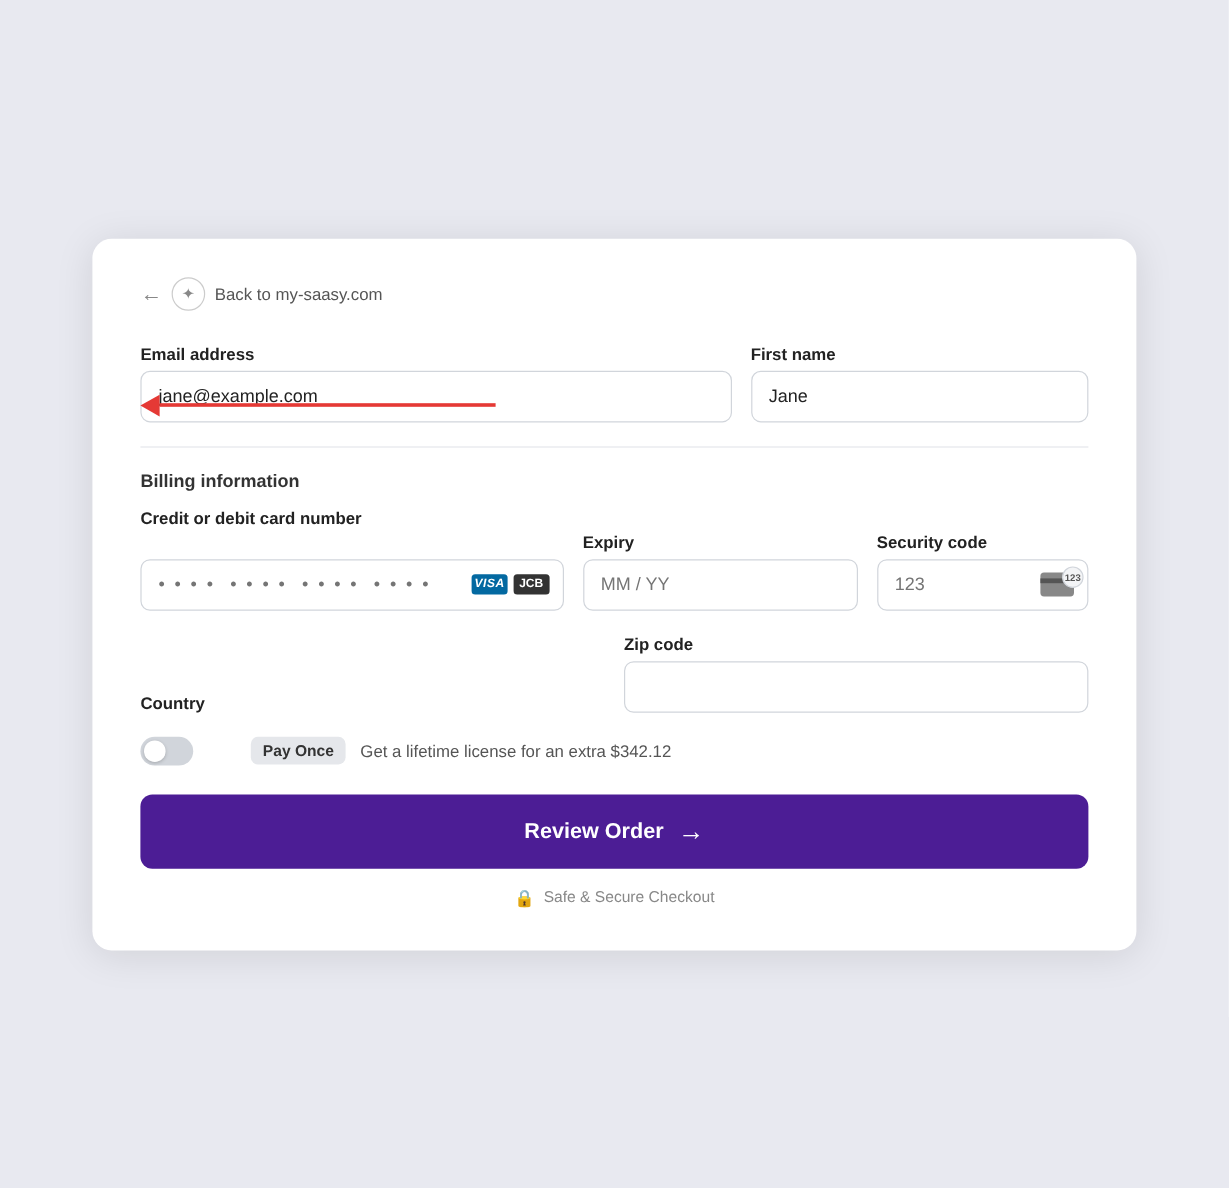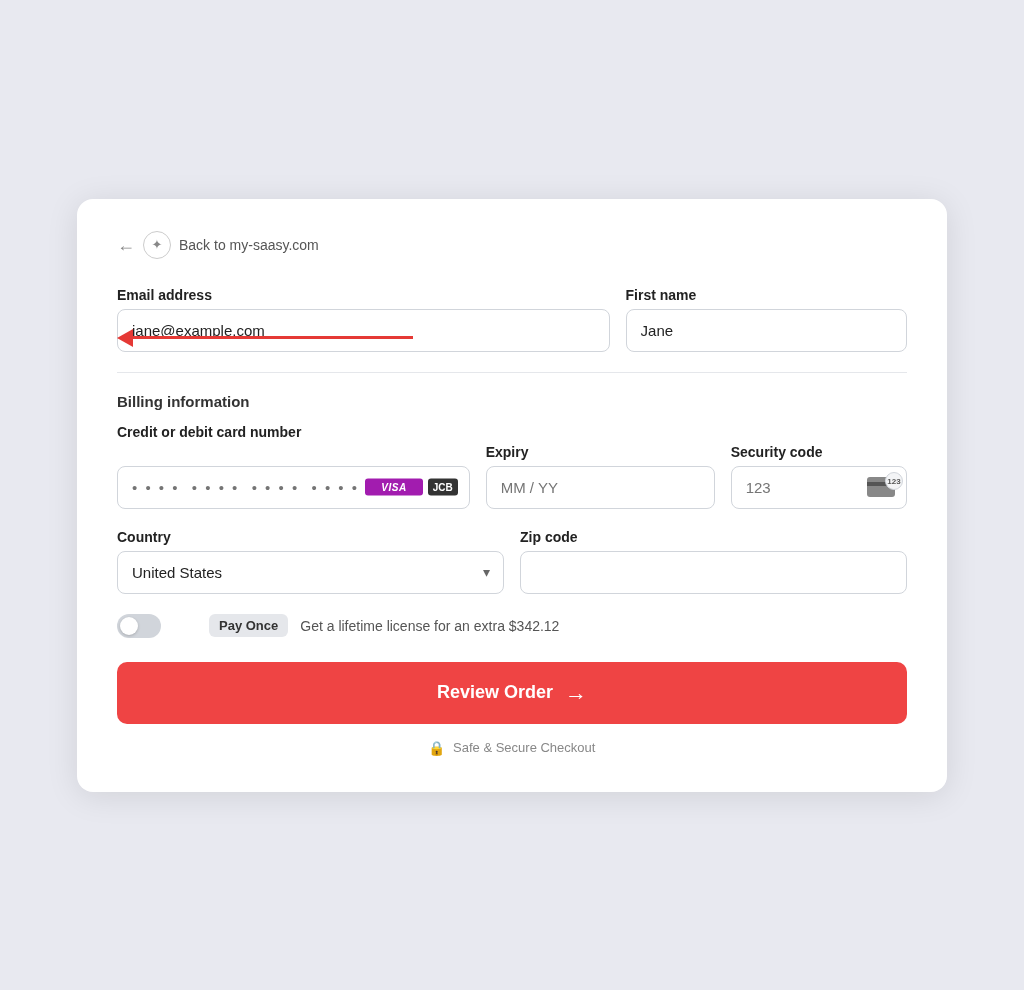--- a/index.html
+++ b/index.html
@@ -199,26 +199,26 @@
     .card-logos {
       position: absolute;
       right: 12px;
       top: 50%;
       transform: translateY(-50%);
       display: flex;
       gap: 5px;
       align-items: center;
     }
     .visa-badge {
-      background: #a21caf;
+      background: #0369a1;
       color: #fff;
       font-size: 10px;
       font-weight: 900;
       font-style: italic;
-      padding: 3px 16px;
+      padding: 3px 2px;
       border-radius: 3px;
       letter-spacing: 0.5px;
     }
     .jcb-badge {
       background: #333;
       color: #fff;
       font-size: 10px;
       font-weight: 700;
       padding: 3px 5px;
       border-radius: 3px;
@@ -336,21 +336,21 @@
       font-weight: 700;
       margin-left: 36px;
     }
     .toggle-text {
       font-size: 14px;
       color: #555;
     }
     
     .review-btn {
       width: 100%;
-      background: #ef4444;
+      background: #4c1d95;
       color: #fff;
       border: none;
       border-radius: 10px;
       padding: 18px 24px;
       font-size: 18px;
       font-weight: 700;
       cursor: pointer;
       display: flex;
       align-items: center;
       justify-content: center;
@@ -434,29 +434,20 @@
             <div class="cvv-badge">123</div>
           </div>
         </div>
       </div>
     </div>
   </div>
 
   <div class="form-row" style="align-items:flex-end;">
     <div class="form-group" style="flex:1.7;">
       <label>Country</label>
-      <div class="select-wrap">
-        <select>
-          <option value="US">United States</option>
-          <option value="CA">Canada</option>
-          <option value="GB">United Kingdom</option>
-          <option value="AU">Australia</option>
-        </select>
-        <span class="select-chevron">▾</span>
-      </div>
     </div>
     <div class="form-group" style="flex:1.7;">
       <label>Zip code</label>
       <input type="text" placeholder="" style="">
     </div>
   </div>
 
   <div class="toggle-row">
     <div class="toggle"></div>
     <span class="pay-once-badge">Pay Once</span>

